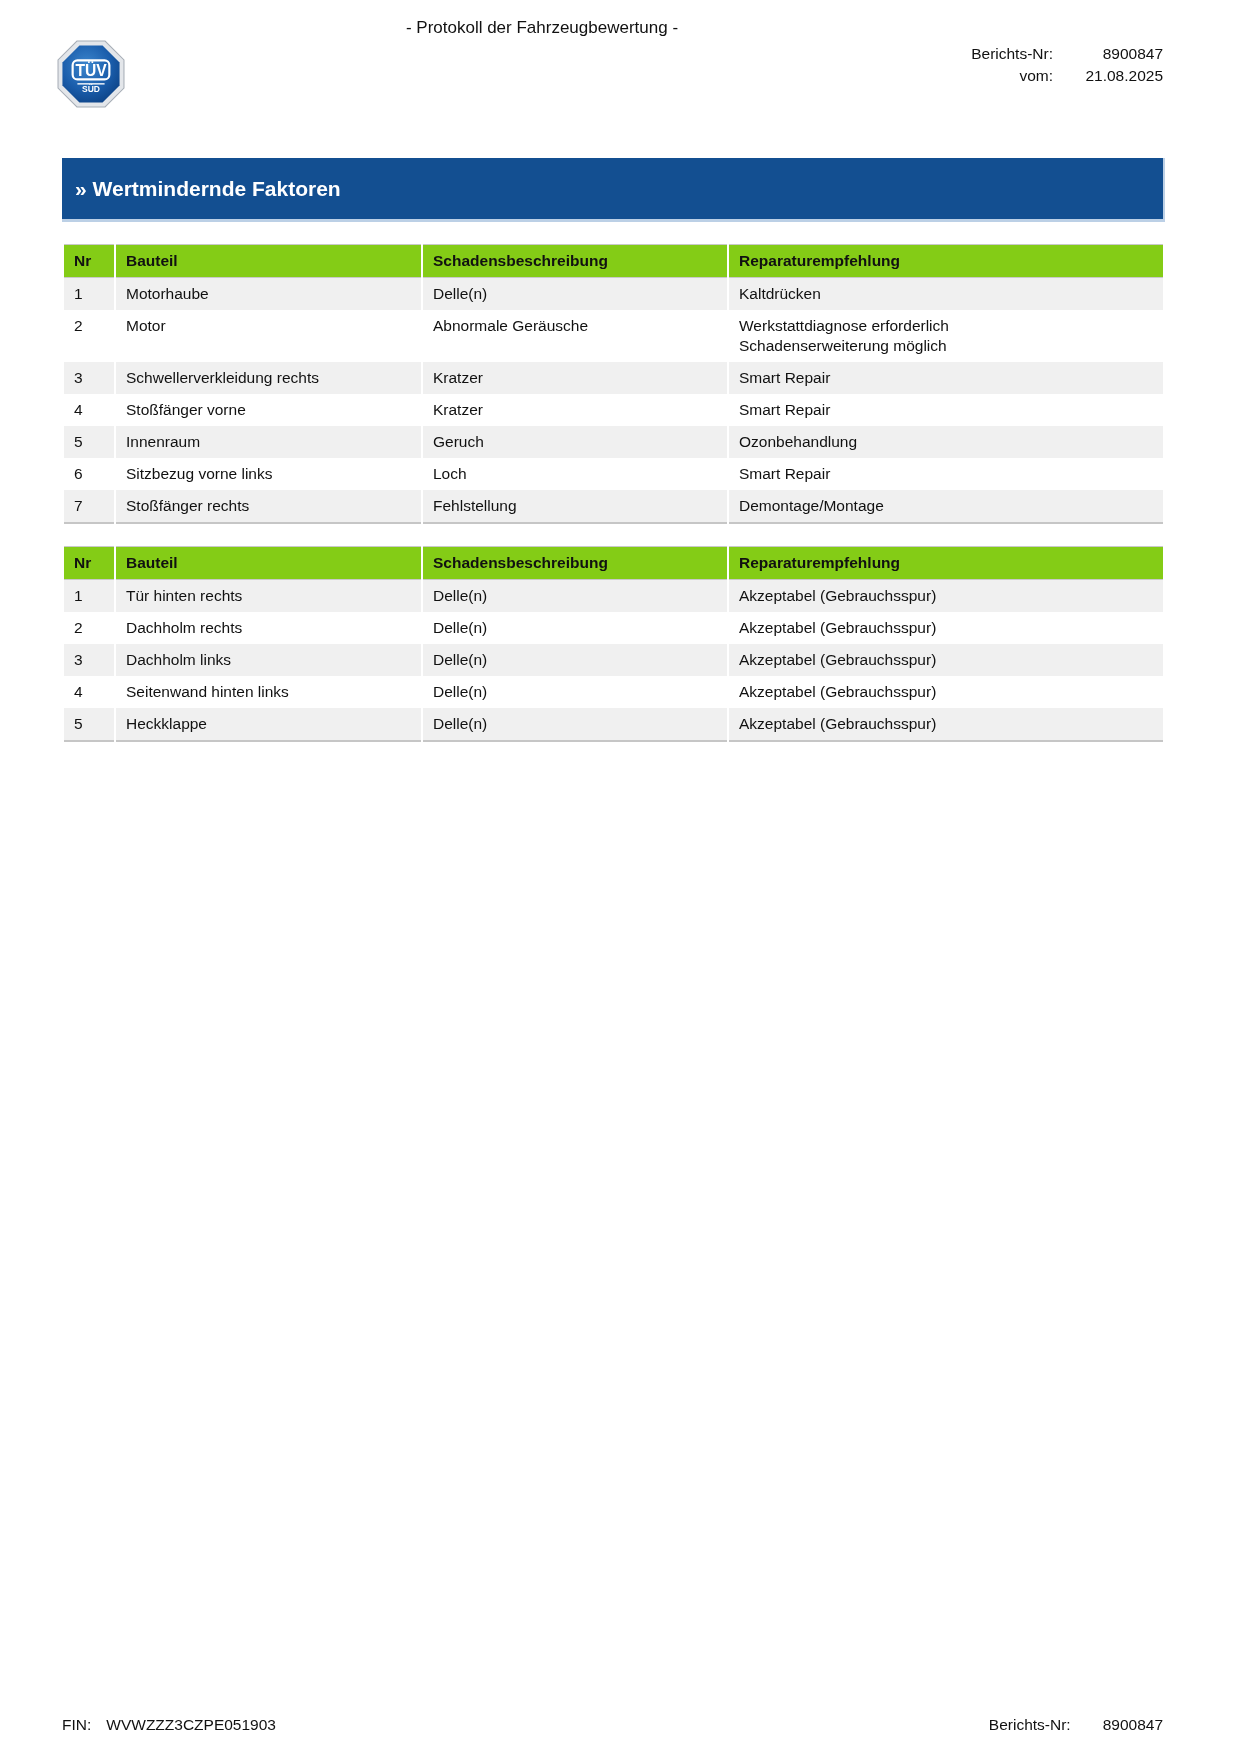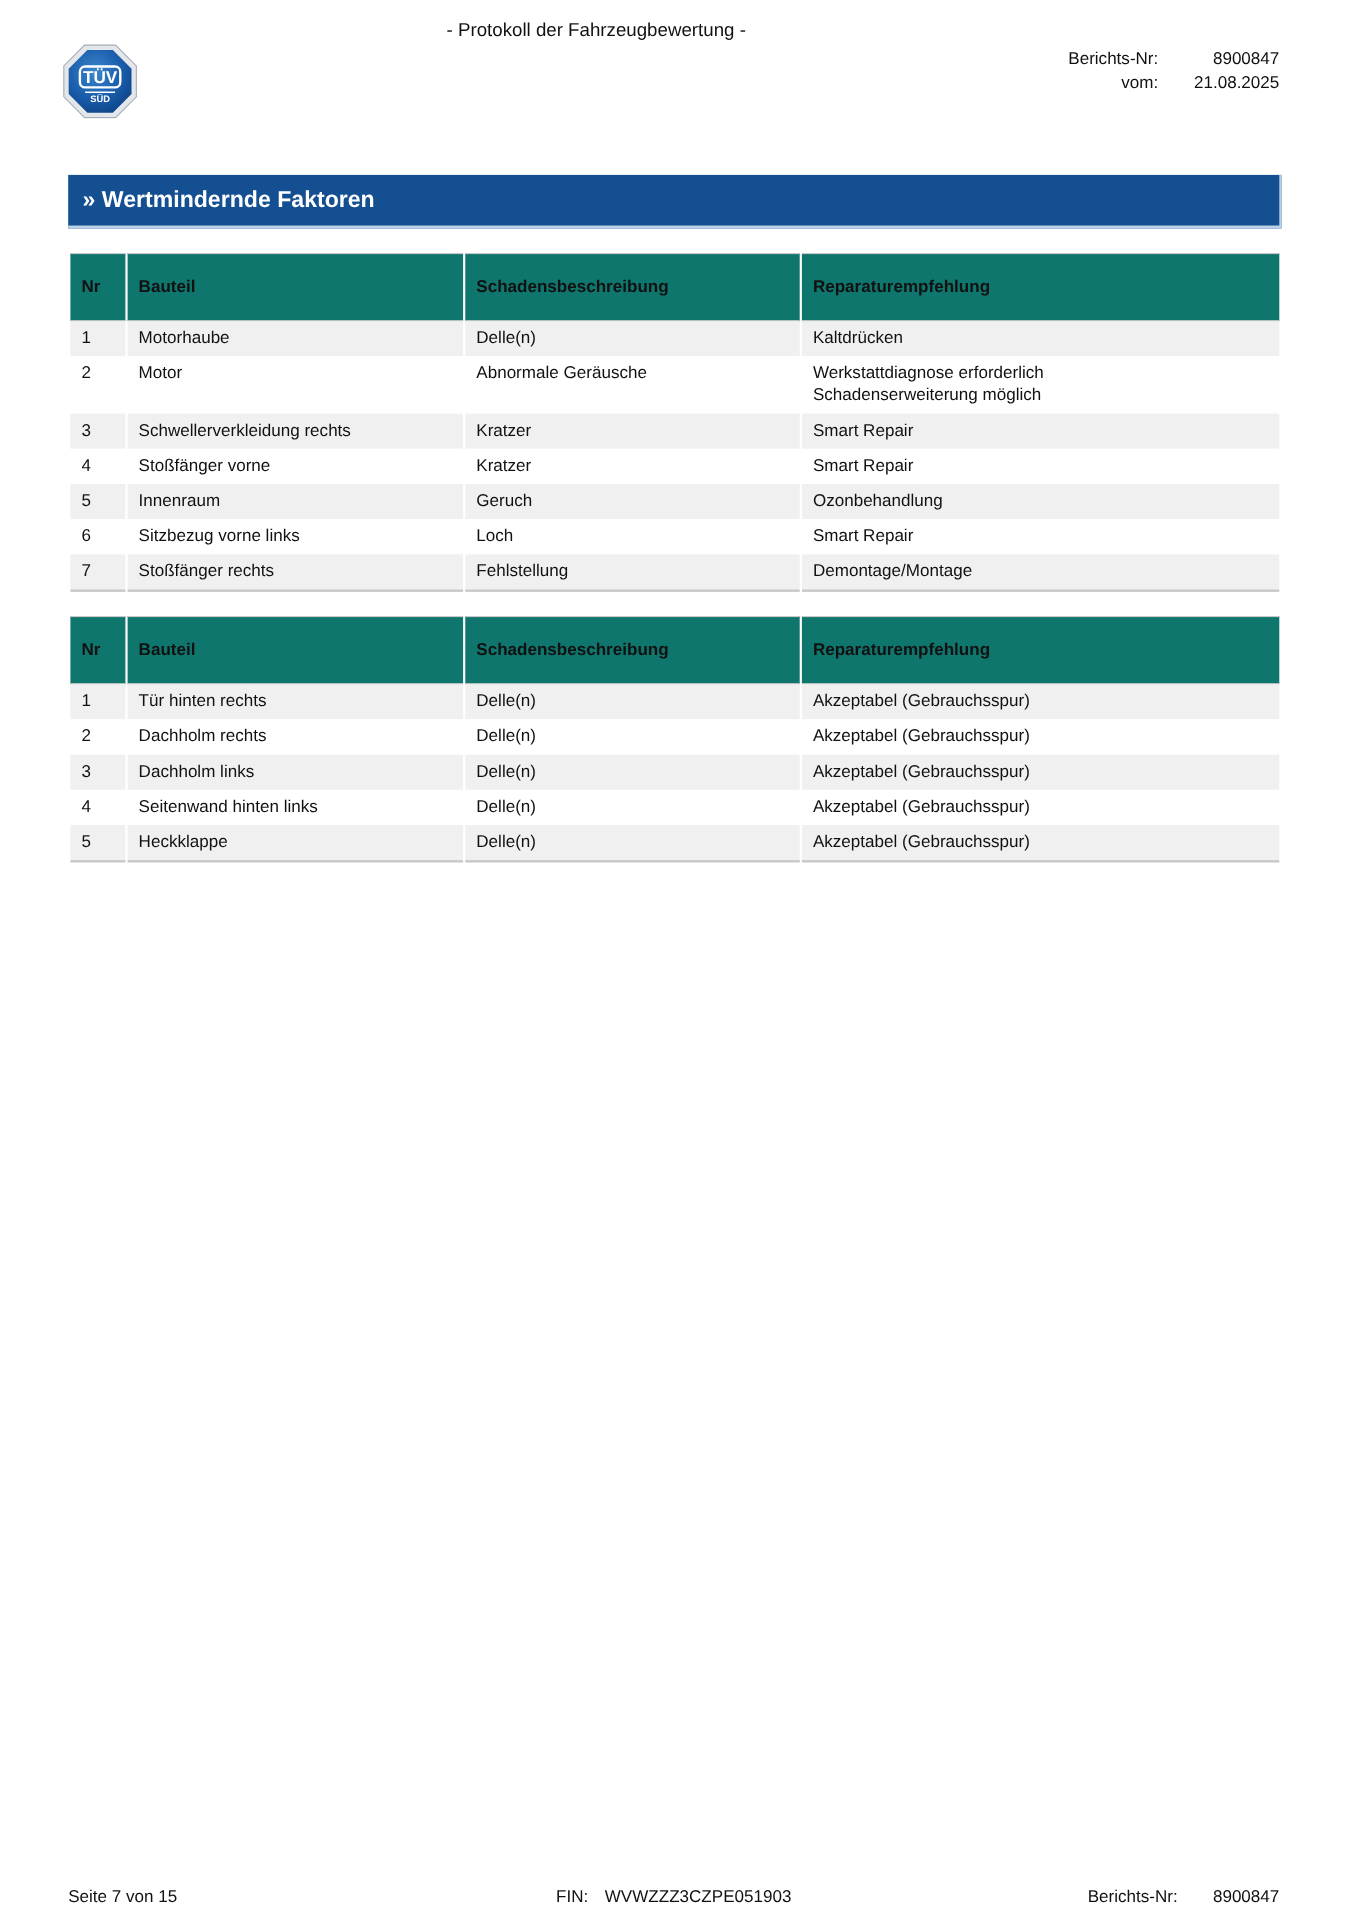--- a/index.html
+++ b/index.html
@@ -21,45 +21,45 @@
   .doc-title { font-size:34px; font-weight:bold; line-height:40px; letter-spacing:0.2px; }
   .doc-subtitle { font-size:17px; line-height:22px; margin-top:1px; }
   .header-right { flex:0 0 222px; margin-top:27px; font-size:15.5px; }
   .meta-row { display:flex; justify-content:flex-end; line-height:22px; }
   .meta-label { text-align:right; }
   .meta-value { width:110px; text-align:right; }
 
   
   .section-bar {
     margin:46px 75px 0 62px;
-    height:49px;
+    height:64px;
     background:#134F91;
     border-bottom:3px solid #bcd0e6;
     border-right:2px solid #bcd0e6;
     color:#ffffff;
     font-size:21px; font-weight:bold;
     display:flex; align-items:center;
     padding-left:13px;
   }
   .section-bar.second { margin-top:22px; }
 
   
   .report-table {
     margin:22px 75px 0 62px;
     width:1103px;
     border-collapse:separate;
     border-spacing:2px 0;
     font-size:15.5px;
   }
   .report-table th {
     text-align:left; font-weight:bold;
-    padding:21px 10px;
+    padding:7px 10px;
     border-top:1px solid #c9c9c9;
     border-bottom:1px solid #c9c9c9;
-    background:#0f766e;
+    background:#84cc16;
   }
   .report-table td {
     padding:6px 10px;
     vertical-align:top;
     line-height:20px;
     background:#ffffff;
   }
   .report-table tbody tr:nth-child(odd) td { background:#f0f0f0; }
   .report-table tbody tr:last-child td { border-bottom:2px solid #c6c6c6; }
   .col-nr { width:50px; }
@@ -309,21 +309,20 @@
             <div>Delle(n)</div>
           </td>
           <td class="col-reparaturempfehlung">
             <div>Akzeptabel (Gebrauchsspur)</div>
           </td>
         </tr>
       </tbody>
   </table>
 
   <div class="footer">
-    <div class="footer-left">Seite 7 von 15</div>
     <div class="footer-center">
       <span>FIN:</span>
       <span>WVWZZZ3CZPE051903</span>
     </div>
     <div class="footer-right">
       <span>Berichts-Nr:</span>
       <span>8900847</span>
     </div>
   </div>
 

